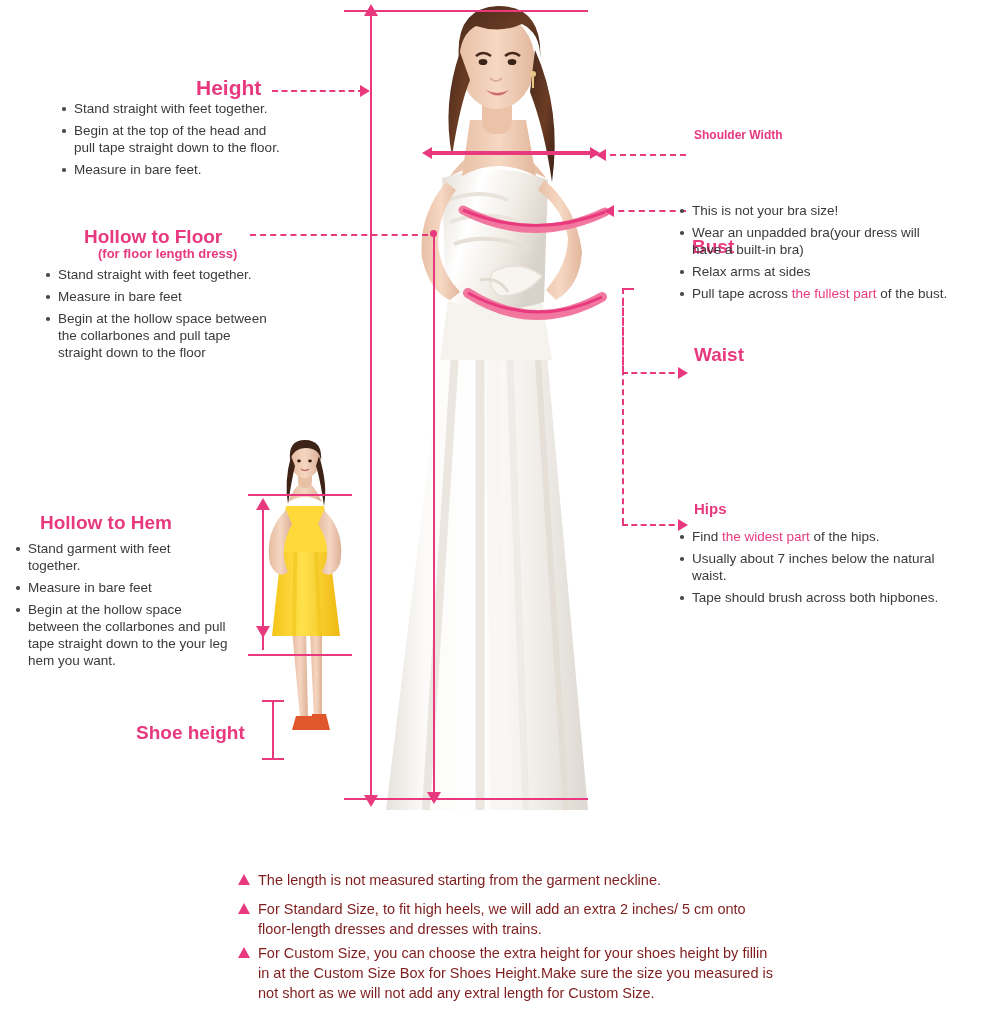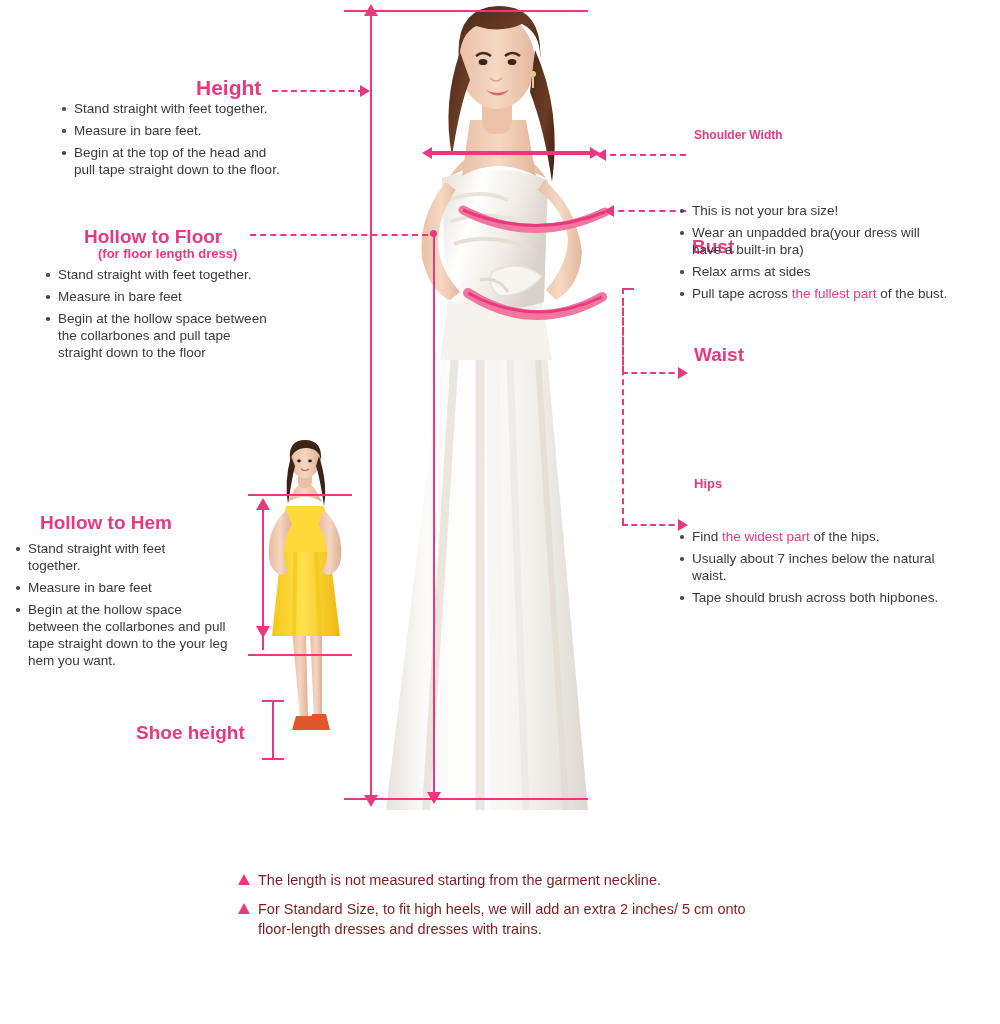--- a/index.html
+++ b/index.html
@@ -30,21 +30,21 @@
     white-space: nowrap;
   }
   .h-height   { font-size: 21px; left: 196px; top: 76px; }
   .h-hollow-floor { font-size: 19px; left: 84px; top: 226px; }
   .h-hollow-floor-sub { font-size: 13px; left: 98px; top: 246px; color:#e8397f; font-weight:bold;}
   .h-hollow-hem { font-size: 19px; left: 40px; top: 512px; }
   .h-shoe { font-size: 19px; left: 136px; top: 722px; }
   .h-shoulder { font-size: 12px; left: 694px; top: 128px; }
   .h-bust { font-size: 19px; left: 692px; top: 192px; margin-top: 44px; }
   .h-waist { font-size: 19px; left: 694px; top: 344px; }
-  .h-hips { font-size: 13px; left: 694px; top: 476px; }
+  .h-hips { font-size: 15px; left: 694px; top: 500px; }
 
   
   .list { position: absolute; }
   .li {
     position: relative;
     font-size: 13.5px;
     color: #3a3a3a;
     line-height: 17px;
     margin-bottom: 5px;
     padding-left: 14px;
@@ -291,38 +291,38 @@
   <div class="abs arr-down" style="left:256px; top:626px;"></div>
   <div class="abs hline" style="left:248px; top:654px; width:104px;"></div>
 
   <div class="abs vline" style="left:272px; top:700px; height:60px;"></div>
   <div class="abs hline" style="left:262px; top:700px; width:22px;"></div>
   <div class="abs hline" style="left:262px; top:758px; width:22px;"></div>
 
   <div class="heading h-height abs">Height</div>
   <div class="list" style="left:60px; top:100px; width:280px;">
     <div class="li">Stand straight with feet together.</div>
-    <div class="li">Measure in bare feet.</div>
     <div class="li">Begin at the top of the head and
 pull tape straight down to the floor.</div>
+    <div class="li">Measure in bare feet.</div>
   </div>
 
   <div class="heading h-hollow-floor abs">Hollow to Floor</div>
   <div class="heading h-hollow-floor-sub abs">(for floor length dress)</div>
   <div class="list" style="left:44px; top:266px; width:290px;">
     <div class="li">Stand straight with feet together.</div>
     <div class="li">Measure in bare feet</div>
     <div class="li">Begin at the hollow space between
 the collarbones and pull tape
 straight down to the floor</div>
   </div>
 
   <div class="heading h-hollow-hem abs">Hollow to Hem</div>
   <div class="list" style="left:14px; top:540px; width:248px;">
-    <div class="li">Stand straight with feet
+    <div class="li">Stand garment with feet
 together.</div>
     <div class="li">Measure in bare feet</div>
     <div class="li">Begin at the hollow space
 between the collarbones and pull
 tape straight down to the your leg
 hem  you want.</div>
   </div>
 
   <div class="heading h-shoe abs">Shoe height</div>
 
@@ -343,14 +343,17 @@
   <div class="list" style="left:678px; top:528px; width:320px;">
     <div class="li">Find <span class="pink">the widest part</span> of the hips.</div>
     <div class="li">Usually about 7 inches below the natural
 waist.</div>
     <div class="li">Tape should brush across both hipbones.</div>
   </div>
 
   <div class="foot" style="left:238px; top:870px; width:740px;">The length is not measured starting from the garment neckline.</div>
   <div class="foot" style="left:238px; top:899px; width:740px;">For Standard Size, to fit high heels, we will add an extra 2 inches/ 5  cm onto
 floor-length dresses and dresses with trains.</div>
+  <div class="foot" style="left:238px; top:943px; width:740px;">For Custom Size, you can choose the extra height for your shoes height by fillin
+in at the Custom Size Box for Shoes Height.Make sure the size you measured is
+not short as we will not add any extral length for Custom Size.</div>
 
 </div>
 
 </body></html>

